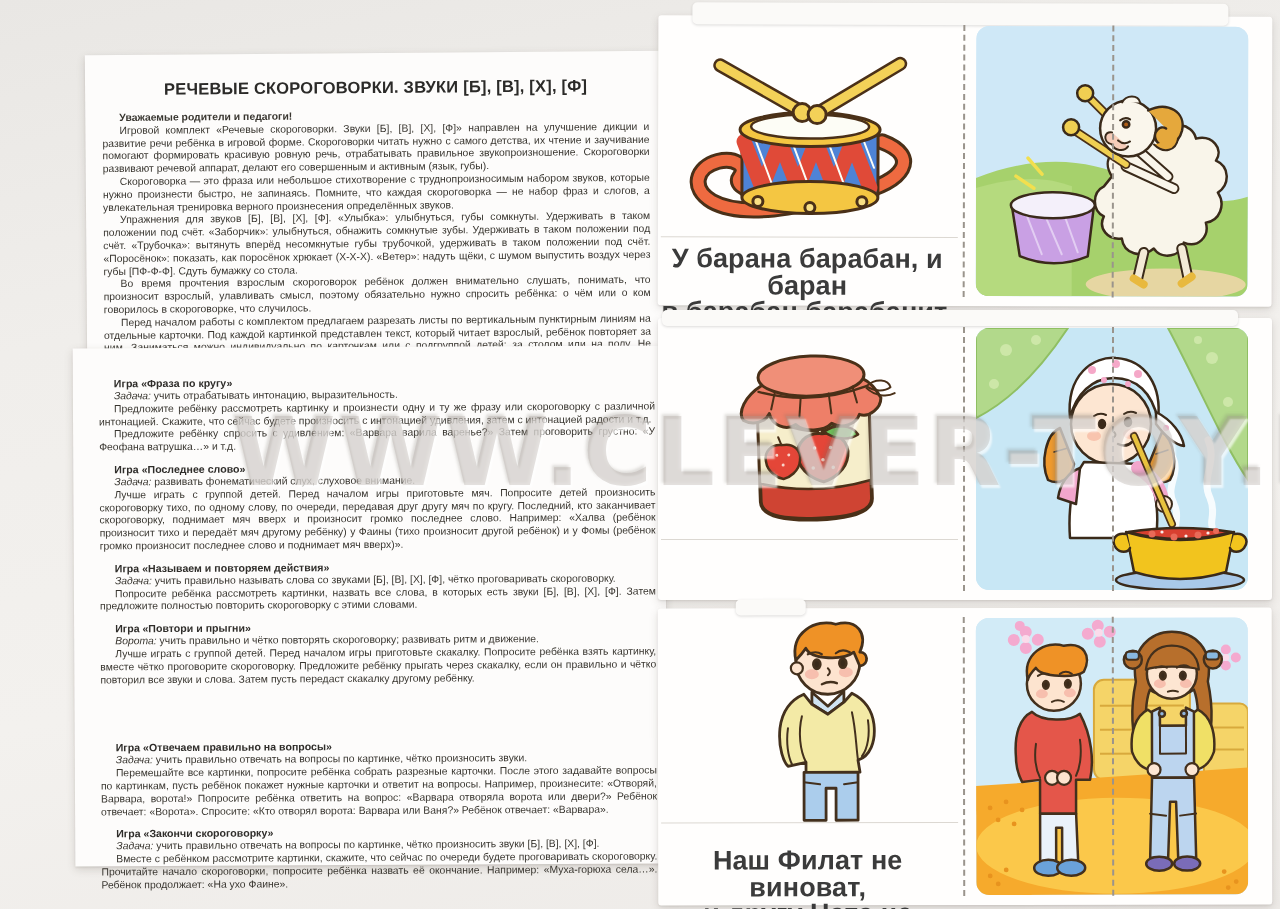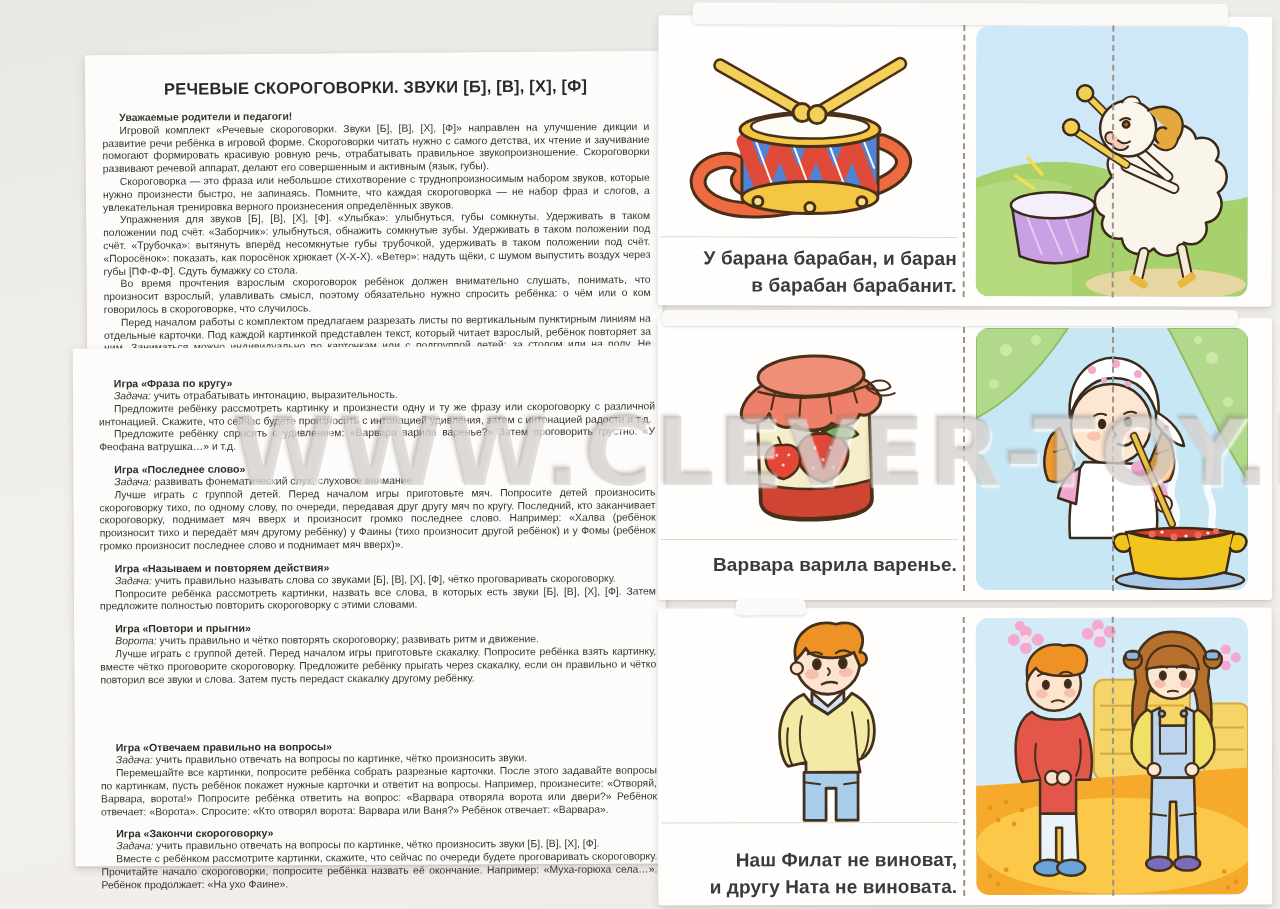--- a/index.html
+++ b/index.html
@@ -40,22 +40,22 @@
   .strip1{top:16px;height:290px;transform:rotate(.15deg)}
   .strip2{top:318px;height:282px}
   .strip3{top:608px;height:297px;transform:rotate(-.1deg)}
   .backsheet{position:absolute;background:#fbfaf8;box-shadow:0 1px 3px rgba(0,0,0,.14);border-radius:5px;z-index:-1}
   .bs1{left:34px;right:44px;top:-13px;height:22px}
   .bs2{left:4px;right:34px;top:-8px;height:16px}
   .bs3{left:78px;width:70px;top:-9px;height:16px}
 
   .card-left{position:absolute;left:0;top:0;width:303px;height:100%}
   .sep-line{position:absolute;left:3px;width:297px;height:1px;background:#dcd8d2}
-  .card-text{position:absolute;left:0;right:4px;text-align:right;font-weight:bold;
-             font-size:19px;line-height:26.5px;color:#3b3b3b;letter-spacing:.1px}
+  .card-text{position:absolute;left:0;right:4px;text-align:center;font-weight:bold;
+             font-size:27px;line-height:26.5px;color:#3b3b3b;letter-spacing:.1px}
   .dashline{position:absolute;top:9px;bottom:9px;width:0;border-left:2px dashed #9a948c;z-index:8}
   .d1{left:305px}.d2{left:454px}
   .scene{position:absolute;left:318px;top:10px;width:272px;bottom:10px;border-radius:13px;overflow:hidden;background:#cfe8f7}
   .scene svg,.objsvg svg{display:block;width:100%;height:100%}
   .objsvg{position:absolute}
   .obj1{left:28px;top:34px;width:248px;height:182px}
   .obj2{left:60px;top:14px;width:192px;height:202px}
   .obj3{left:82px;top:8px;width:186px;height:208px}
   .ct1{top:230px}.ct2{top:234px}.ct3{top:239px}
   .sl1{top:221px}.sl2{top:221px}.sl3{top:214px}
@@ -225,23 +225,20 @@
             <ellipse cx="95" cy="44" rx="53" ry="20" fill="#f08f78"></ellipse>
             <path d="M58 60 L54 76 M84 64 L82 84 M112 62 L114 82 M136 56 L140 72" stroke-width="2" fill="none"></path>
 
             <path d="M42 58 Q95 74 150 56" fill="none" stroke-width="2.5"></path>
             <path d="M150 56 C160 48 172 50 174 58 C168 62 158 62 150 56 Z" fill="none" stroke-width="2"></path>
             <path d="M150 58 C158 66 170 68 178 64" fill="none" stroke-width="2"></path>
           </g>
         </svg>
       </div>
       <div class="sep-line sl2"></div>
-      <div class="card-text ct2">
-        <span>Варвара варила варенье.</span>
-      </div>
     </div>
     <div class="dashline d1"></div>
     <div class="scene">
       <svg viewBox="0 0 272 262" preserveAspectRatio="none">
         <rect width="272" height="262" fill="#c8e7f5"></rect>
 
         <path d="M0 0 L92 0 C64 42 32 74 0 90 Z" fill="#b2d98b" stroke="#8fbf63" stroke-width="2"></path>
         <path d="M272 0 L192 0 C220 52 248 118 272 152 Z" fill="#b2d98b" stroke="#8fbf63" stroke-width="2"></path>
         <g fill="#cde7a8" stroke="none">
           <circle cx="30" cy="22" r="6"></circle>

